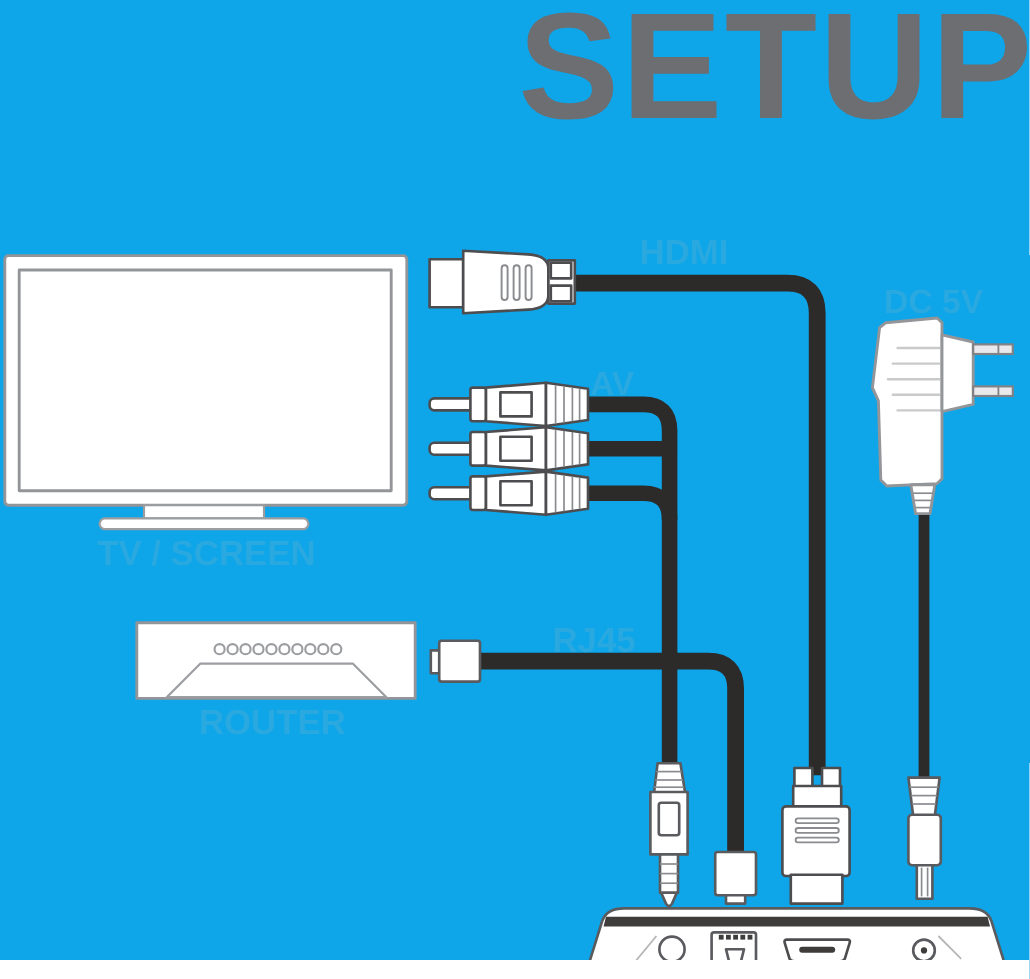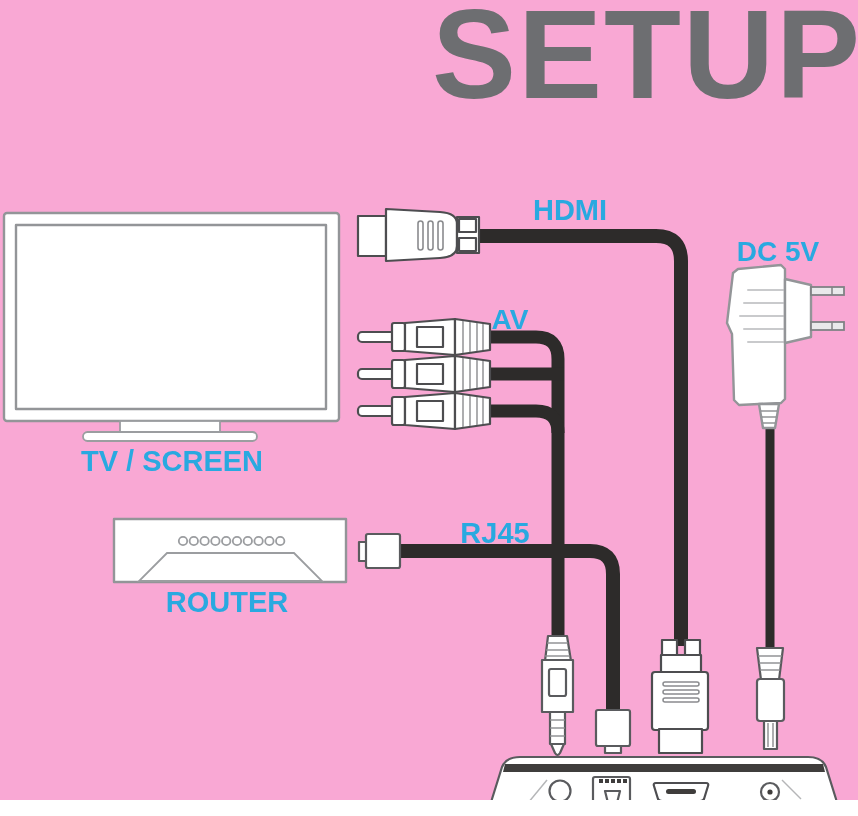--- a/index.html
+++ b/index.html
@@ -1,16 +1,16 @@
 <!DOCTYPE html>
 <html><head>
 <meta charset="utf-8">
 <style>
   html,body{margin:0;padding:0;background:#fff;}
-  .page{position:relative;width:858px;height:800px;background:#f9a8d4;overflow:hidden;
+  .page{position:relative;width:858px;height:800px;background:#0ea5e9;overflow:hidden;
         font-family:"Liberation Sans",sans-serif;}
   svg{display:block}
   .ln{stroke:#939598;stroke-width:2.4;fill:#fff;stroke-linejoin:round;stroke-linecap:round}
   .lt{stroke:#9b9da0;stroke-width:1.8;fill:#fff}
   .dk{stroke:#4d4d50;stroke-width:2.2;fill:#fff;stroke-linejoin:round}
   .d2{stroke:#5a5b5e;stroke-width:2.2;fill:#fff;stroke-linejoin:round}
   .cable{stroke:#2d2b2a;fill:none}
   .cbl-thin{stroke:#2d2b2a;fill:none}
   .detail{stroke:#c9cacc;stroke-width:2;stroke-linecap:round}
   .rib{stroke:#8a8b8e;stroke-width:1.4}

